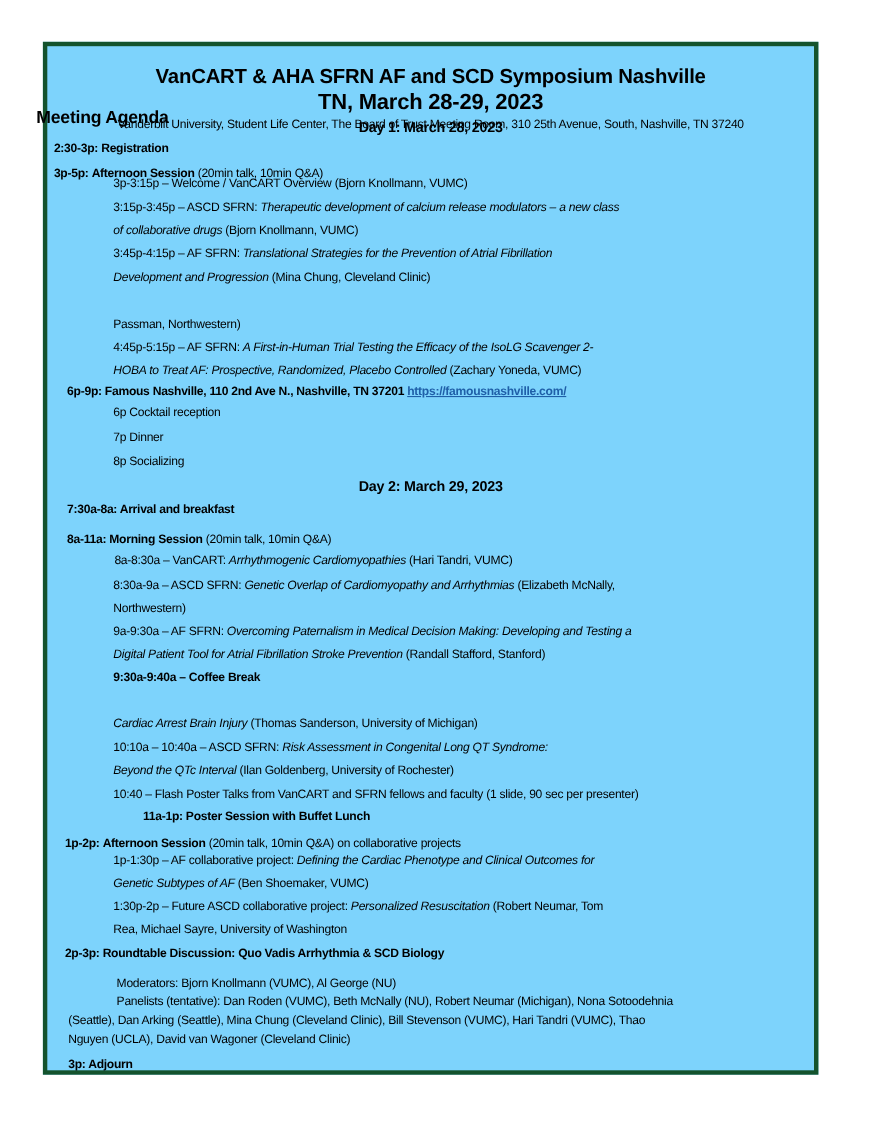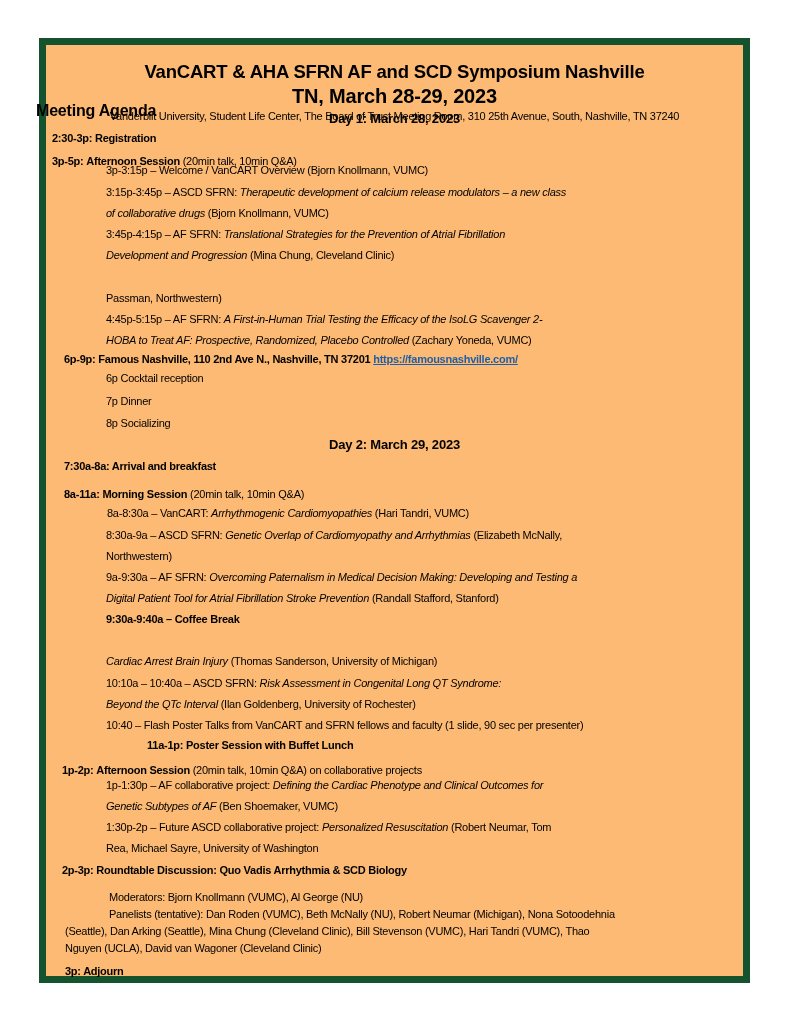--- a/index.html
+++ b/index.html
@@ -1,19 +1,19 @@
 <!DOCTYPE html>
 <html><head>
 <meta charset="utf-8">
 <style>
   html, body { margin: 0; padding: 0; background: #ffffff; }
   body { width: 791px; height: 1024px; position: relative; overflow: hidden;
          font-family: "Liberation Sans", sans-serif; color: #000; }
   .frame { position: absolute; left: 39px; top: 38px; width: 697px; height: 931px;
-           border: 7px solid #14532d; background: #fdba74; }
+           border: 4px solid #14532d; background: #7dd3fc; }
   .t1 { position: absolute; left: 0; right: 0; top: 16px; text-align: center;
         font-weight: bold; font-size: 18.5px; letter-spacing: -0.2px; }
   .t2 { position: absolute; left: 0; right: 0; top: 40px; text-align: center;
         font-weight: bold; font-size: 20px; letter-spacing: -0.2px; }
   .addr { position: absolute; left: 10px; right: 10px; top: 64px; text-align: center;
           font-size: 11px; line-height: 14px; letter-spacing: -0.25px; }
   .abs { position: absolute; white-space: nowrap; font-size: 11px; letter-spacing: -0.25px; }
   .h-agenda { font-size: 16px; font-weight: bold; letter-spacing: -0.2px; }
   .h-day { font-size: 13px; font-weight: bold; letter-spacing: -0.2px; }
   b { font-weight: bold; }
@@ -56,21 +56,21 @@
   <div class="abs" style="left:99px; top:522px;"><span>8:30a-9a – ASCD SFRN: </span><i>Genetic Overlap of Cardiomyopathy and Arrhythmias</i><span> (Elizabeth McNally,</span></div>
   <div class="abs" style="left:99px; top:543px;">Northwestern)</div>
   <div class="abs" style="left:99px; top:564px;"><span>9a-9:30a – AF SFRN: </span><i>Overcoming Paternalism in Medical Decision Making: Developing and Testing a</i></div>
   <div class="abs" style="left:99px; top:585px;"><i>Digital Patient Tool for Atrial Fibrillation Stroke Prevention</i><span> (Randall Stafford, Stanford)</span></div>
   <div class="abs" style="left:99px; top:606px;"><b>9:30a-9:40a – Coffee Break</b></div>
   <div class="abs" style="left:99px; top:648px;"><i>Cardiac Arrest Brain Injury</i><span> (Thomas Sanderson, University of Michigan)</span></div>
   <div class="abs" style="left:99px; top:670px;"><span>10:10a – 10:40a – ASCD SFRN: </span><i>Risk Assessment in Congenital Long QT Syndrome:</i></div>
   <div class="abs" style="left:99px; top:691px;"><i>Beyond the QTc Interval</i><span> (Ilan Goldenberg, University of Rochester)</span></div>
   <div class="abs" style="left:99px; top:712px;">10:40 – Flash Poster Talks from VanCART and SFRN fellows and faculty (1 slide, 90 sec per presenter)</div>
 
-  <div class="abs" style="left:55px; top:732px;margin-left:46px;"><b>11a-1p: Poster Session with Buffet Lunch</b></div>
+  <div class="abs" style="left:41px; top:732px;margin-left:46px;"><b>11a-1p: Poster Session with Buffet Lunch</b></div>
 
   <div class="abs" style="left:55px; top:757px;"><b>1p-2p:</b> <b>Afternoon Session</b> <span>(20min talk, 10min Q&amp;A) on collaborative projects</span></div>
   <div class="abs" style="left:99px; top:772px;"><span>1p-1:30p – AF collaborative project: </span><i>Defining the Cardiac Phenotype and Clinical Outcomes for</i></div>
   <div class="abs" style="left:99px; top:793px;"><i>Genetic Subtypes of AF</i><span> (Ben Shoemaker, VUMC)</span></div>
   <div class="abs" style="left:99px; top:814px;"><span>1:30p-2p – Future ASCD collaborative project: </span><i>Personalized Resuscitation</i><span> (Robert Neumar, Tom</span></div>
   <div class="abs" style="left:99px; top:835px;">Rea, Michael Sayre, University of Washington</div>
 
   <div class="abs" style="left:55px; top:857px;"><b>2p-3p: Roundtable Discussion: Quo Vadis Arrhythmia &amp; SCD Biology</b></div>
   <div class="abs" style="left:102px; top:884px;">Moderators: Bjorn Knollmann (VUMC), Al George (NU)</div>
   <div class="abs" style="left:102px; top:901px;">Panelists (tentative): Dan Roden (VUMC), Beth McNally (NU), Robert Neumar (Michigan), Nona Sotoodehnia</div>

